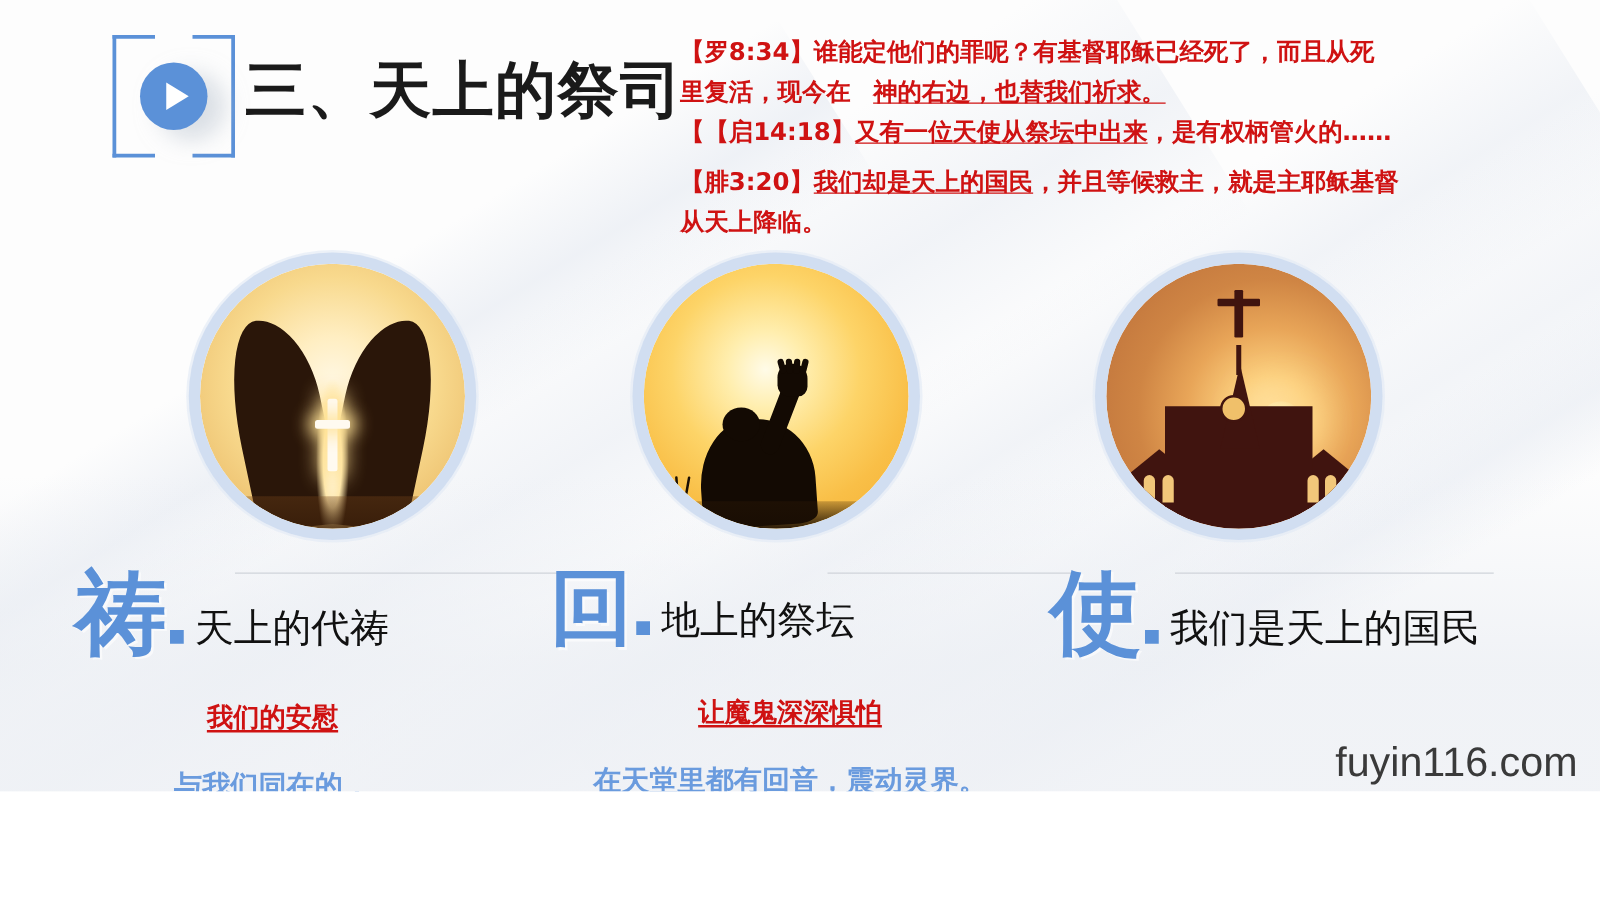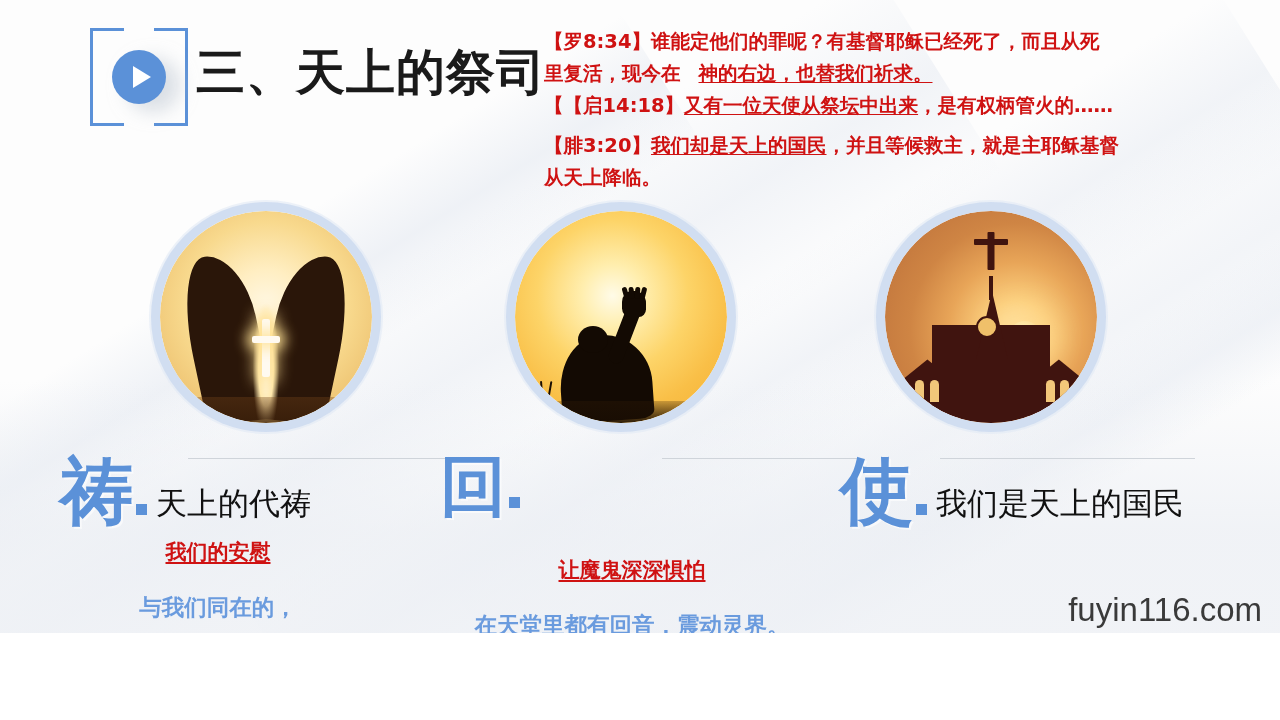--- a/index.html
+++ b/index.html
@@ -184,21 +184,21 @@
   }
   .big-char.boxy{font-size:66px;}
   .dot{width:11px;height:11px;background:#5b91d8;margin:0 9px 12px 3px;}
   .sub-head{
     font-size:31px;font-weight:normal;color:#111111;line-height:1;
     margin-bottom:8px;white-space:nowrap;
   }
 
   
   .body-col{position:absolute;text-align:center;}
-  .b1{left:48px;top:540px;width:340px;}
+  .b1{left:48px;top:562px;width:340px;}
   .b2{left:432px;top:558px;width:400px;}
   .b3{left:838px;top:556px;width:430px;}
 
   .red-title{
     color:#cf1212;font-weight:bold;font-size:21px;
     text-decoration:underline;text-underline-offset:3px;
     margin:0 0 22px 0;line-height:1.2;
   }
   .blue-line{
     color:#6a9bde;font-weight:bold;font-size:22.5px;
@@ -323,20 +323,21 @@
       <div class="dot"></div>
       <div class="sub-head">天上的代祷</div>
     </div>
   </div>
 
   <div class="col c2">
     <div class="sep sep2"></div>
     <div class="head-row">
       <div class="big-char boxy">回</div>
       <div class="dot"></div>
+      <div class="sub-head">地上的祭坛</div>
     </div>
   </div>
 
   <div class="col c3">
     <div class="sep sep3"></div>
     <div class="head-row">
       <div class="big-char">使</div>
       <div class="dot"></div>
       <div class="sub-head">我们是天上的国民</div>
     </div>

